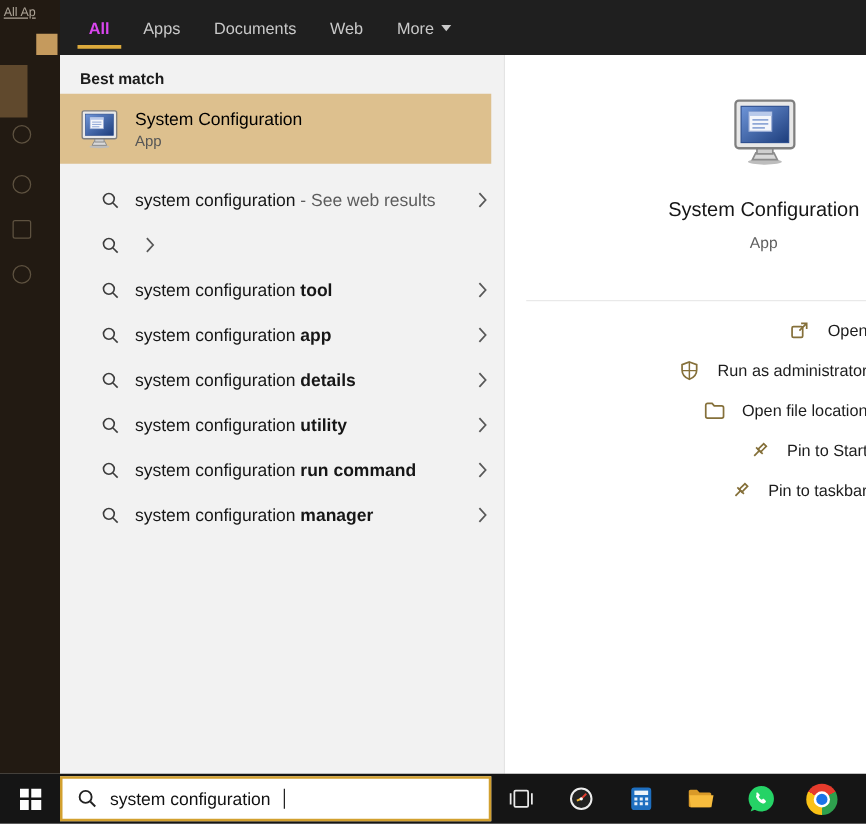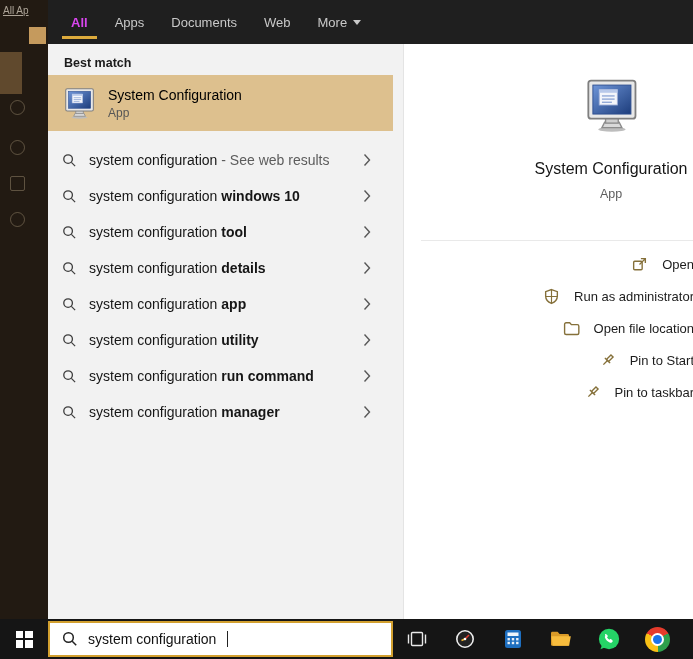--- a/index.html
+++ b/index.html
@@ -27,21 +27,21 @@
 
   
   .left-panel{position:absolute;left:48px;top:44px;width:355px;height:575px;background:var(--panel_bg,#f2f2f2);overflow:hidden;}
   .section-h{font-size:12.5px;font-weight:700;color:#1c1c1c;margin:0;padding:11px 0 0 16px;line-height:16px;}
   .section-h2{font-size:12.5px;font-weight:700;color:#1c1c1c;margin:17px 0 0 16px;line-height:16px;}
   .best-row{margin-top:4px;width:345px;height:56px;background:var(--best_match_bg,#ddc08e);
             display:flex;align-items:center;padding-left:14px;box-sizing:border-box;}
   .best-icon{width:34px;height:34px;margin-right:12px;flex:0 0 auto;}
   .best-title{font-size:14px;color:#000;line-height:18px;}
   .best-sub{font-size:12px;color:#565656;margin-top:2px;}
-  .sug-list{margin-top:11px;}
+  .sug-list{margin-top:11px;padding-left:19px;}
   .sug-row{height:36px;display:flex;align-items:center;padding:0 22px 0 14px;width:345px;box-sizing:border-box;}
   .magsvg{width:15px;height:15px;flex:0 0 auto;margin-right:12px;display:block;}
   .sug-text{font-size:14px;color:#161616;flex:1;white-space:nowrap;overflow:hidden;}
   .sug-suffix{font-weight:700;}
   .sug-row.first .sug-suffix{font-weight:400;color:#5c5c5c;}
   .chev{flex:0 0 auto;margin-left:8px;display:flex;}
 
   
   .right-panel{position:absolute;left:403px;top:44px;width:290px;height:575px;background:#fff;
                border-left:1px solid #e4e4e4;overflow:hidden;}
@@ -147,21 +147,20 @@
               <path d="M1.5 1.5 L6.5 7 L1.5 12.5" fill="none" stroke="#585858" stroke-width="1.4"></path>
             </svg>
           </span>
       </div>
 
       <div class="sug-row">
         <svg class="magsvg" viewBox="0 0 16 16">
             <circle cx="6.5" cy="6.5" r="4.6" fill="none" stroke="#3d3d3d" stroke-width="1.4"></circle>
             <line x1="10" y1="10" x2="14" y2="14" stroke="#3d3d3d" stroke-width="1.4"></line>
           </svg>
-        <span class="sug-text"><span>system configuration</span><span class="sug-suffix"> windows 10</span></span>
         <span class="chev">
             <svg width="8" height="14" viewBox="0 0 8 14">
               <path d="M1.5 1.5 L6.5 7 L1.5 12.5" fill="none" stroke="#585858" stroke-width="1.4"></path>
             </svg>
           </span>
       </div>
 
       <div class="sug-row">
         <svg class="magsvg" viewBox="0 0 16 16">
             <circle cx="6.5" cy="6.5" r="4.6" fill="none" stroke="#3d3d3d" stroke-width="1.4"></circle>
@@ -173,34 +172,34 @@
               <path d="M1.5 1.5 L6.5 7 L1.5 12.5" fill="none" stroke="#585858" stroke-width="1.4"></path>
             </svg>
           </span>
       </div>
 
       <div class="sug-row">
         <svg class="magsvg" viewBox="0 0 16 16">
             <circle cx="6.5" cy="6.5" r="4.6" fill="none" stroke="#3d3d3d" stroke-width="1.4"></circle>
             <line x1="10" y1="10" x2="14" y2="14" stroke="#3d3d3d" stroke-width="1.4"></line>
           </svg>
+        <span class="sug-text"><span>system configuration</span><span class="sug-suffix"> app</span></span>
+        <span class="chev">
+            <svg width="8" height="14" viewBox="0 0 8 14">
+              <path d="M1.5 1.5 L6.5 7 L1.5 12.5" fill="none" stroke="#585858" stroke-width="1.4"></path>
+            </svg>
+          </span>
+      </div>
+
+      <div class="sug-row">
+        <svg class="magsvg" viewBox="0 0 16 16">
+            <circle cx="6.5" cy="6.5" r="4.6" fill="none" stroke="#3d3d3d" stroke-width="1.4"></circle>
+            <line x1="10" y1="10" x2="14" y2="14" stroke="#3d3d3d" stroke-width="1.4"></line>
+          </svg>
         <span class="sug-text"><span>system configuration</span><span class="sug-suffix"> details</span></span>
-        <span class="chev">
-            <svg width="8" height="14" viewBox="0 0 8 14">
-              <path d="M1.5 1.5 L6.5 7 L1.5 12.5" fill="none" stroke="#585858" stroke-width="1.4"></path>
-            </svg>
-          </span>
-      </div>
-
-      <div class="sug-row">
-        <svg class="magsvg" viewBox="0 0 16 16">
-            <circle cx="6.5" cy="6.5" r="4.6" fill="none" stroke="#3d3d3d" stroke-width="1.4"></circle>
-            <line x1="10" y1="10" x2="14" y2="14" stroke="#3d3d3d" stroke-width="1.4"></line>
-          </svg>
-        <span class="sug-text"><span>system configuration</span><span class="sug-suffix"> app</span></span>
         <span class="chev">
             <svg width="8" height="14" viewBox="0 0 8 14">
               <path d="M1.5 1.5 L6.5 7 L1.5 12.5" fill="none" stroke="#585858" stroke-width="1.4"></path>
             </svg>
           </span>
       </div>
 
       <div class="sug-row">
         <svg class="magsvg" viewBox="0 0 16 16">
             <circle cx="6.5" cy="6.5" r="4.6" fill="none" stroke="#3d3d3d" stroke-width="1.4"></circle>

